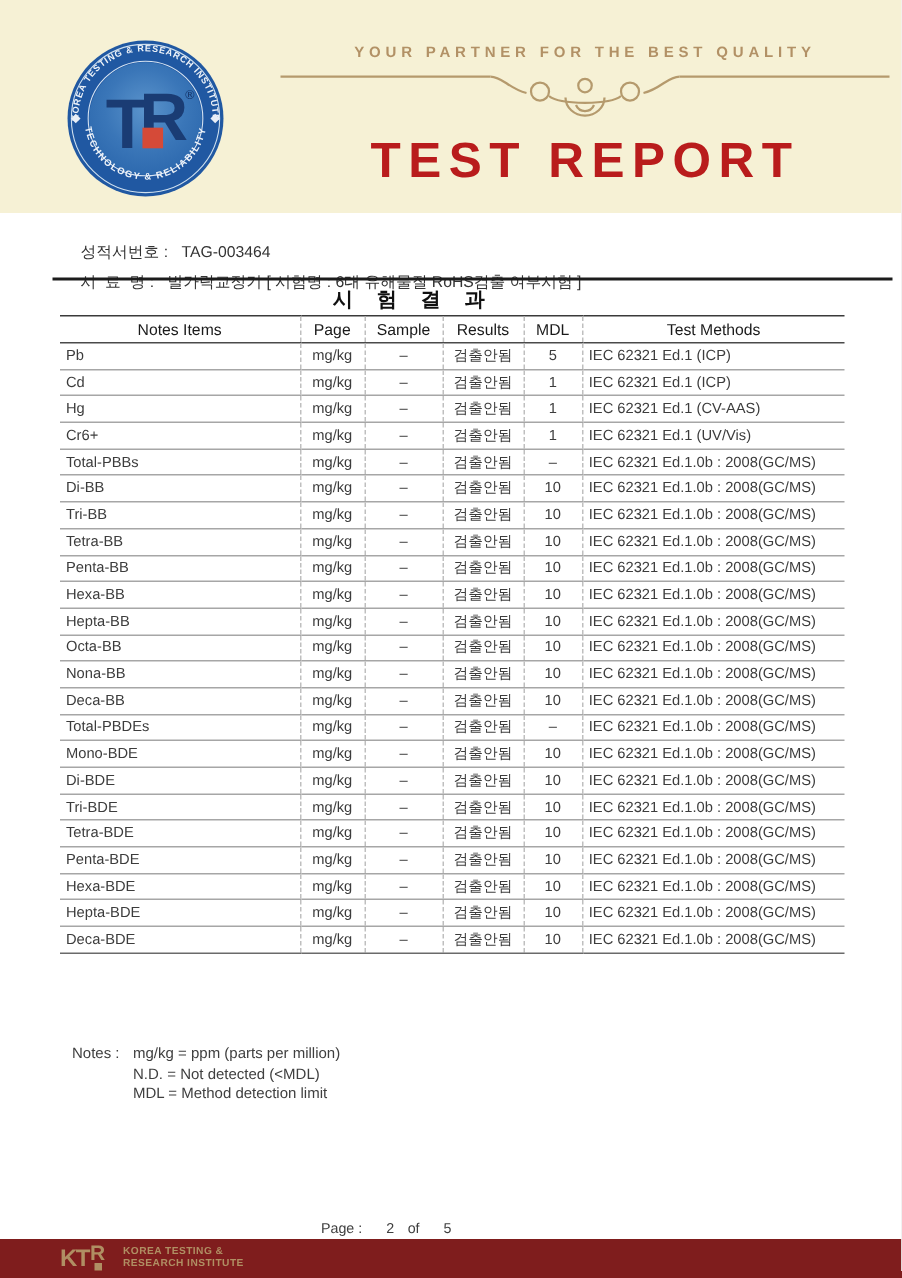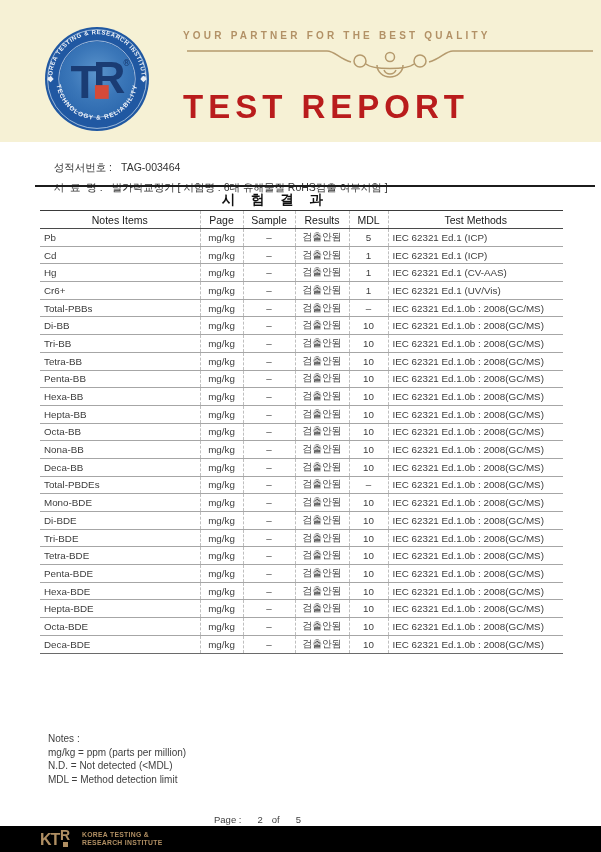--- a/index.html
+++ b/index.html
@@ -5,21 +5,21 @@
   * { margin:0; padding:0; box-sizing:border-box; }
   html,body { background:#e8e8e8; }
   .page {
     position:relative; width:601px; height:852px; margin:0 auto;
     background:#ffffff; overflow:hidden;
     font-family:"Liberation Sans", sans-serif;
   }
   
   .header { position:absolute; top:0; left:0; width:601px; height:142px; background:#f6f1d5; }
   .seal-svg { position:absolute; left:44px; top:26px; width:106px; height:106px; }
-  .header-center { position:absolute; left:183px; top:30px; width:414px; text-align:left; }
+  .header-center { position:absolute; left:183px; top:30px; width:414px; text-align:center; }
   .tagline { font-size:10px; font-weight:bold; letter-spacing:3.2px; color:#b29166; white-space:nowrap; }
   .flourish-svg { display:block; margin:4px auto 0 auto; }
   .report-title { margin-top:7px; font-size:33px; font-weight:bold; letter-spacing:5px; color:#b91c1c; white-space:nowrap; }
   
   .info-row { position:absolute; left:42px; font-size:10.5px; color:#333; white-space:pre; }
   .info-row .value { margin-left:9px; }
   .info-row-1 { top:149px; }
   .info-row-2 { top:169px; }
   .heavy-rule { position:absolute; top:185px; left:35px; width:560px; border-top:2.2px solid #1c1c1c; }
   
@@ -36,29 +36,29 @@
     font-size:9.8px; color:#3c3c3c; height:17.7px; vertical-align:middle;
     border-bottom:1px solid #a6a6a6; padding:0 4px; overflow:hidden; white-space:nowrap;
   }
   table.results th + th, table.results td + td { border-left:1px dashed #bfbfbf; }
   table.results tbody tr:last-child td { border-bottom:1.8px solid #6a6a6a; }
   td.col0 { text-align:left; padding-left:10px; }
   td.col1 { text-align:center; font-size:8.8px; }
   td.col2, td.col3, td.col4 { text-align:center; }
   td.col5 { text-align:left; padding-left:8px; font-size:9.3px; }
   
-  .notes { position:absolute; top:732px; left:48px; display:flex; font-size:10px;
-    color:#3f3f3f; line-height:13.5px;flex-direction:column; }
+  .notes { position:absolute; top:696px; left:48px; display:flex; font-size:10px;
+    color:#3f3f3f; line-height:13.5px; }
   .notes-label { margin-right:9px; }
   
   .page-line { position:absolute; top:814px; left:0; width:515px; text-align:center;
     font-size:9.5px; color:#3f3f3f; }
   .page-line .pl-num { margin-left:16px; }
   .page-line .pl-of { margin-left:9px; }
-  .footer-strip { position:absolute; top:826px; left:0; width:601px; height:26px; background:#000000; }
+  .footer-strip { position:absolute; top:826px; left:0; width:601px; height:26px; background:#7f1d1d; }
   .ktr-logo { position:absolute; left:40px; top:2px; display:flex; align-items:center; }
   .ktr-mark { position:relative; width:36px; height:22px; color:#b08f63; }
   .ktr-kt { position:absolute; left:0; top:3px; font-size:16px; font-weight:bold; letter-spacing:-1px; }
   .ktr-r  { position:absolute; left:20px; top:-1px; font-size:14px; font-weight:bold; }
   .ktr-sq { position:absolute; left:23px; top:14px; width:4.5px; height:4.5px; background:#b08f63; }
   .org-text { margin-left:6px; font-size:6.8px; font-weight:bold; line-height:8.5px;
     color:#b08f63; letter-spacing:0.3px; text-transform:uppercase; }
 </style>
 </head>
 <body>
@@ -314,28 +314,20 @@
         </tr>
         <tr>
           <td class="col0">Hepta-BDE</td>
           <td class="col1">mg/kg</td>
           <td class="col2">–</td>
           <td class="col3">검출안됨</td>
           <td class="col4">10</td>
           <td class="col5">IEC 62321 Ed.1.0b : 2008(GC/MS)</td>
         </tr>
         <tr>
-          <td class="col0">Octa-BDE</td>
-          <td class="col1">mg/kg</td>
-          <td class="col2">–</td>
-          <td class="col3">검출안됨</td>
-          <td class="col4">10</td>
-          <td class="col5">IEC 62321 Ed.1.0b : 2008(GC/MS)</td>
-        </tr>
-        <tr>
           <td class="col0">Deca-BDE</td>
           <td class="col1">mg/kg</td>
           <td class="col2">–</td>
           <td class="col3">검출안됨</td>
           <td class="col4">10</td>
           <td class="col5">IEC 62321 Ed.1.0b : 2008(GC/MS)</td>
         </tr>
       </tbody>
   </table>
 

